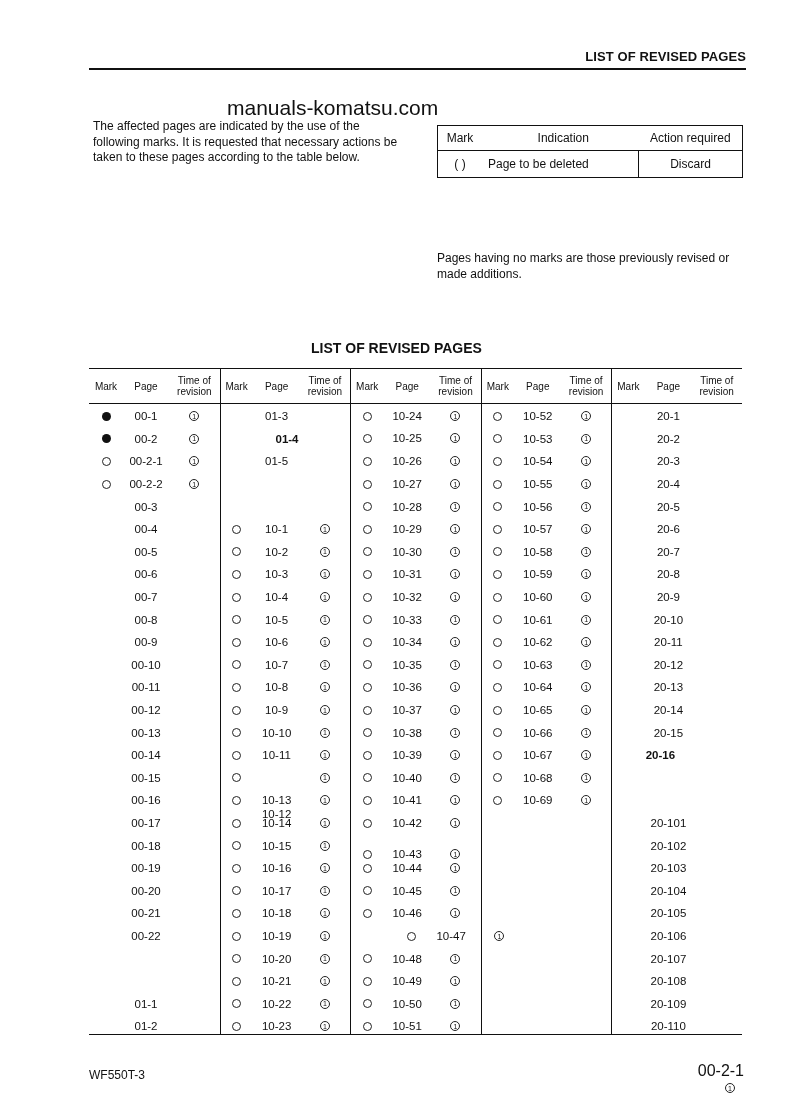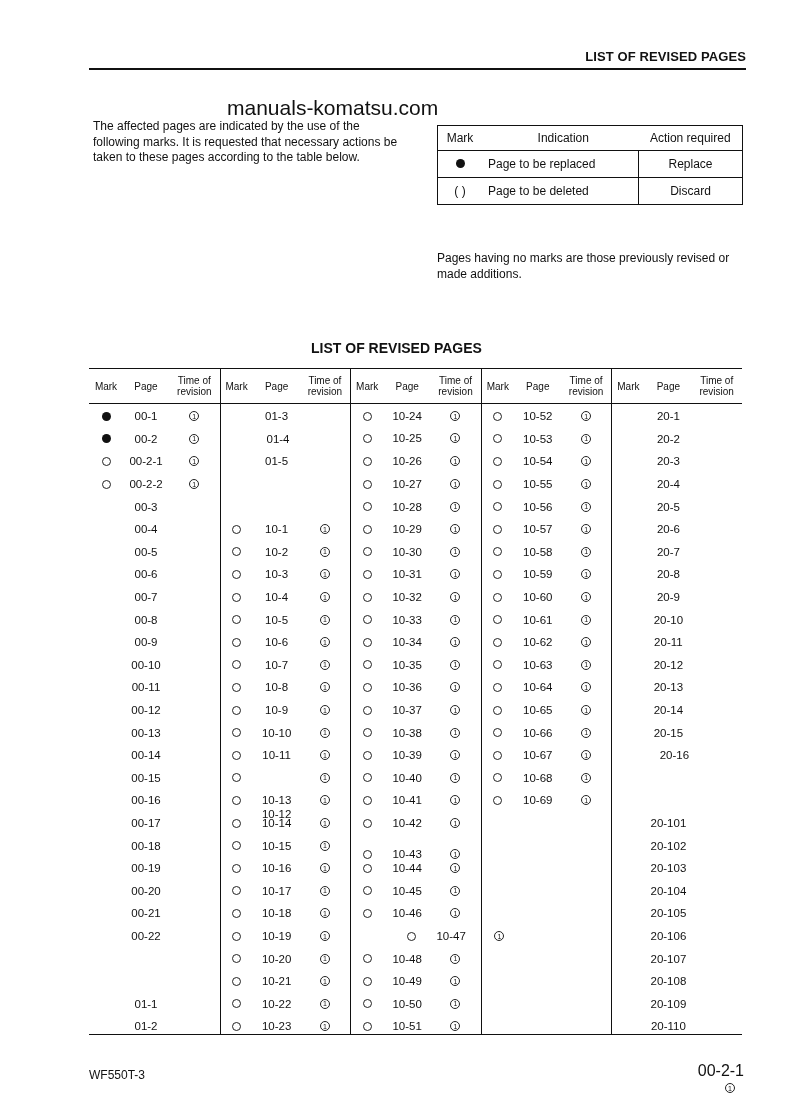--- a/index.html
+++ b/index.html
@@ -43,25 +43,20 @@
 <div class="abs intro">The affected pages are indicated by the use of the following marks. It is requested that necessary actions be taken to these pages according to the table below.</div>
 
 <table class="abs legend">
   <tbody>
       <tr>
     <td class="c1 outer-l" style="border-left:1px solid #111">Mark</td>
     <td class="c2" style="text-align:center">Indication</td>
     <td class="c3" style="border-right:1px solid #111;border-left:none">Action required</td>
   </tr>
   <tr>
-    <td class="c1" style="border-left:1px solid #111"><span class="mk-fill" style="display:inline-block"></span></td>
-    <td class="c2">Page to be replaced</td>
-    <td class="c3" style="border-right:1px solid #111">Replace</td>
-  </tr>
-  <tr>
     <td class="c1" style="border-left:1px solid #111">( )</td>
     <td class="c2">Page to be deleted</td>
     <td class="c3" style="border-right:1px solid #111">Discard</td>
   </tr>
 </tbody>
   </table>
 
 <div class="abs note">Pages having no marks are those previously revised or made additions.</div>
 <div class="abs list-title">LIST OF REVISED PAGES</div>
 
@@ -238,21 +233,21 @@
       <div class="cell" style="left: 0px; width: 34px;"></div>
       <div class="cell" style="left: 34px; width: 46px;">01-2</div>
       <div class="cell" style="left: 80px; width: 50.6px;"></div>
     </div>
     <div class="vline" style="left: 130.6px;"></div>
     <div class="row" style="top: 36px; left: 130.6px; width: 130.6px;">
       <div class="cell" style="left: 0px; width: 34px;"></div>
       <div class="cell" style="left: 34px; width: 46px;">01-3</div>
       <div class="cell" style="left: 80px; width: 50.6px;"></div>
     </div>
-    <div class="row" style="top: 58.6px; left: 132px; width: 130.6px;">
+    <div class="row" style="top: 58.6px; left: 141px; width: 130.6px; font-weight: bold;">
       <div class="cell" style="left: 0px; width: 34px;"></div>
       <div class="cell" style="left: 34px; width: 46px;">01-4</div>
       <div class="cell" style="left: 80px; width: 50.6px;"></div>
     </div>
     <div class="row" style="top: 81.2px; left: 130.6px; width: 130.6px;">
       <div class="cell" style="left: 0px; width: 34px;"></div>
       <div class="cell" style="left: 34px; width: 46px;">01-5</div>
       <div class="cell" style="left: 80px; width: 50.6px;"></div>
     </div>
     <div class="row" style="top: 103.8px; left: 130.6px; width: 130.6px;">
@@ -959,21 +954,21 @@
       <div class="cell" style="left: 34px; width: 46px;">20-14</div>
       <div class="cell" style="left: 80px; width: 50.6px;"></div>
     </div>
     <div class="row" style="top: 352.4px; left: 522.4px; width: 130.6px;">
       <div class="cell" style="left: 0px; width: 34px;"></div>
       <div class="cell" style="left: 34px; width: 46px;">20-15</div>
       <div class="cell" style="left: 80px; width: 50.6px;"></div>
     </div>
     <div class="row" style="top: 375px; left: 522.4px; width: 130.6px;">
       <div class="cell" style="left: 0px; width: 34px;"></div>
-      <div class="cell" style="left: 40px; width: 46px;">20-16</div>
+      <div class="cell" style="left: 26px; width: 46px; font-weight: bold;">20-16</div>
       <div class="cell" style="left: 80px; width: 50.6px;"></div>
     </div>
     <div class="row" style="top: 397.6px; left: 522.4px; width: 130.6px;">
       <div class="cell" style="left: 0px; width: 34px;"></div>
       <div class="cell" style="left: 34px; width: 46px;"></div>
       <div class="cell" style="left: 80px; width: 50.6px;"></div>
     </div>
     <div class="row" style="top: 420.2px; left: 522.4px; width: 130.6px;">
       <div class="cell" style="left: 0px; width: 34px;"></div>
       <div class="cell" style="left: 34px; width: 46px;"></div>

